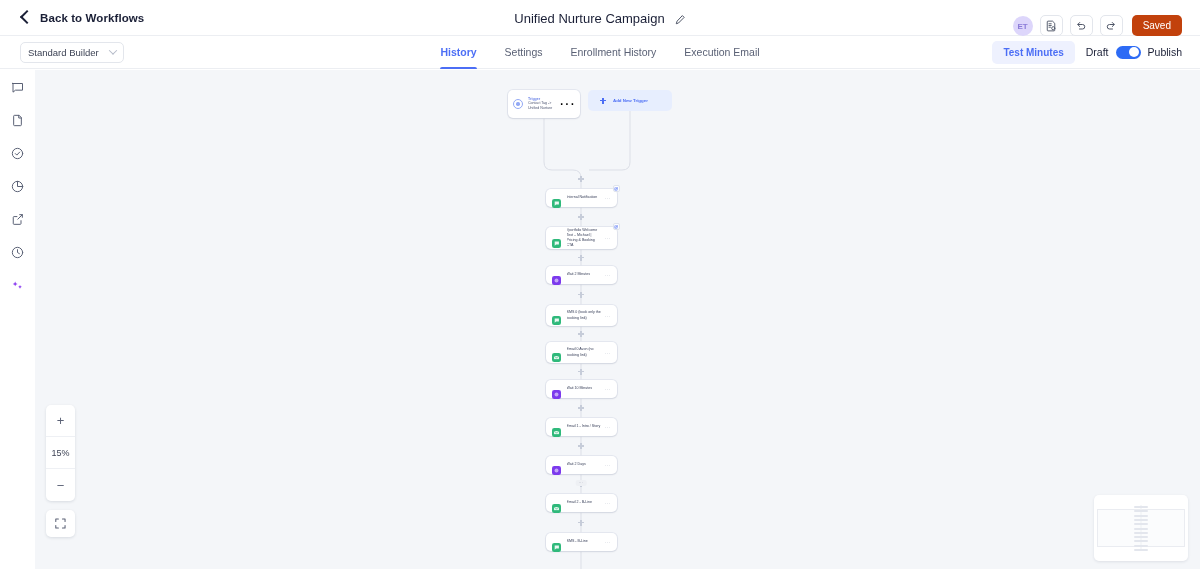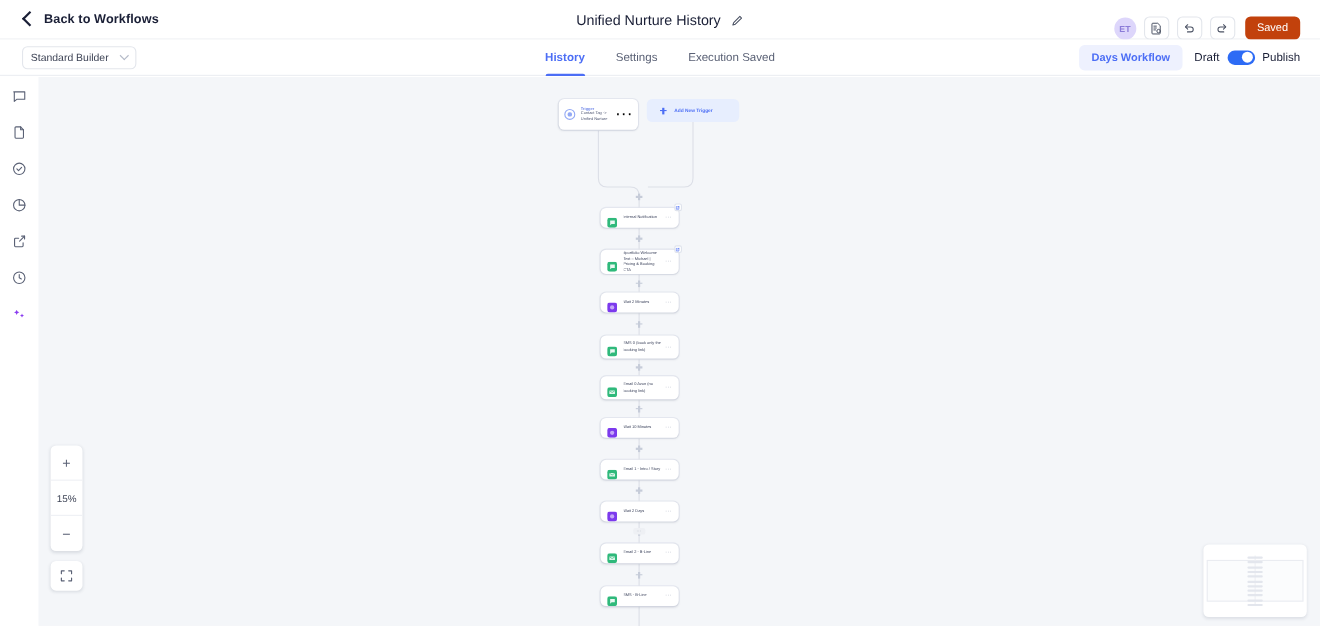--- a/index.html
+++ b/index.html
@@ -291,21 +291,21 @@
 </head>
 <body>
 
 <div class="topbar">
   <div class="back-btn">
     <span class="chev"></span>
     <span class="back-label">Back to Workflows</span>
   </div>
 
   <div class="title-wrap">
-    <span class="wf-title">Unified Nurture History</span>
+    <span class="wf-title">Unified Nurture Campaign</span>
     <span class="pencil">
       <svg width="12" height="12" viewBox="0 0 16 16" fill="none" stroke="#4a5163" stroke-width="1.3" stroke-linecap="round" stroke-linejoin="round">
         <path d="M11.5 2.5l2 2L6 12l-3 1 1-3z"></path>
       </svg>
     </span>
   </div>
 
   <div class="top-right">
     <div class="avatar">ET</div>
     <div class="icon-btn">
@@ -333,25 +333,26 @@
 
 <div class="subbar">
   <div class="builder-select">
     <span>Standard Builder</span>
     <span class="caret"></span>
   </div>
 
   <div class="tabs">
     <div class="tab active">History</div>
     <div class="tab">Settings</div>
-    <div class="tab">Execution Saved</div>
+    <div class="tab">Enrollment History</div>
+    <div class="tab">Execution Email</div>
   </div>
 
   <div class="subbar-right">
-    <button class="test-btn">Days Workflow</button>
+    <button class="test-btn">Test Minutes</button>
     <div class="toggle-group">
       <span class="tg-label">Draft</span>
       <div class="switch">
           <span class="knob"></span>
         </div>
       <span class="tg-label">Publish</span>
     </div>
   </div>
 </div>
 

